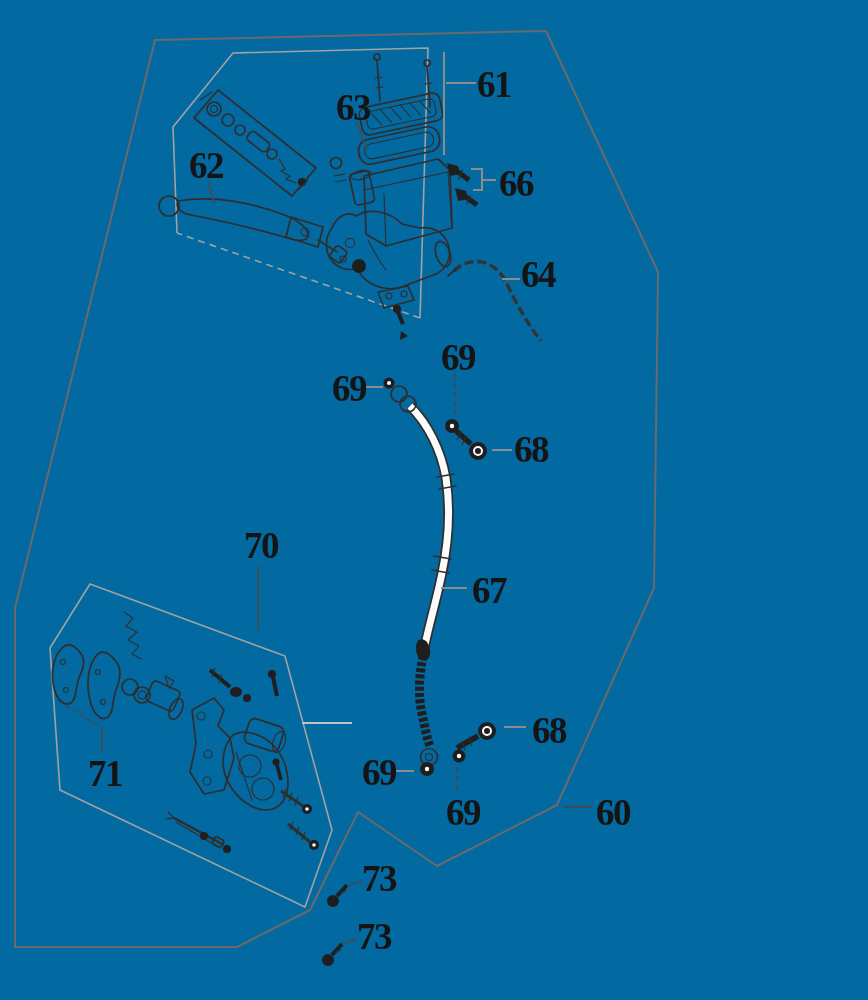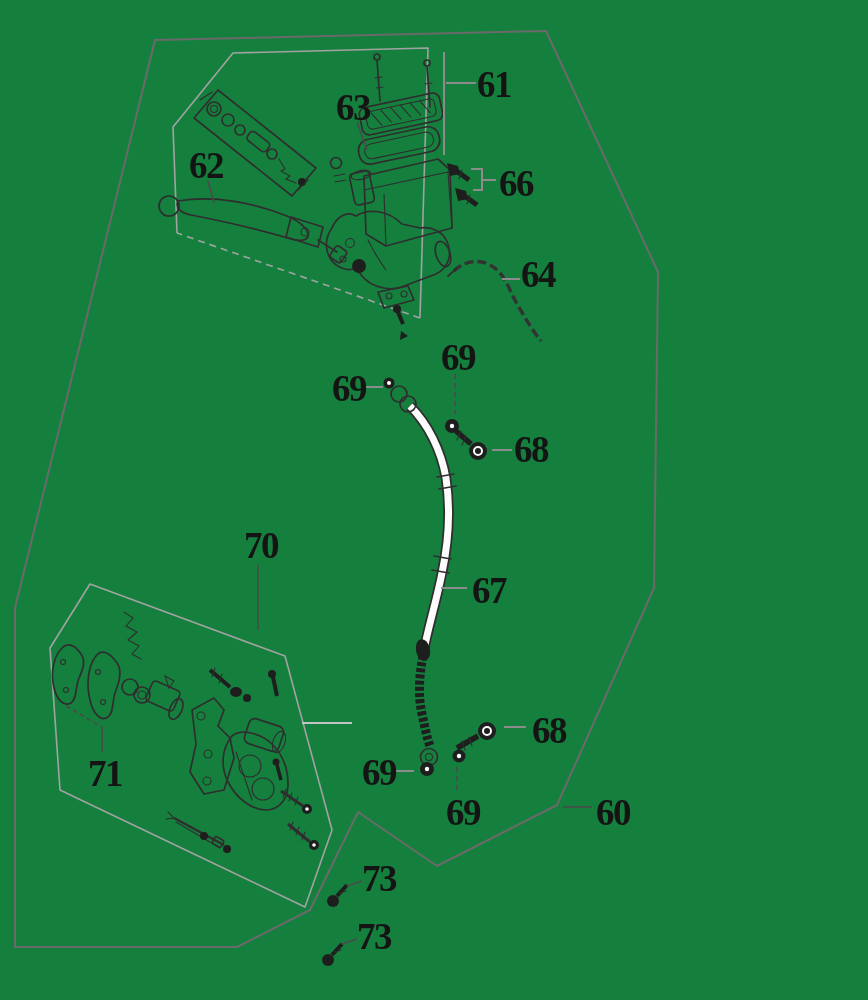--- a/index.html
+++ b/index.html
@@ -1,16 +1,16 @@
 <!DOCTYPE html>
 <html><head>
 <meta charset="utf-8">
 <style>
   html,body{margin:0;padding:0;background:#ffffff;}
-  .stage{width:868px;height:1000px;position:relative;background:#15803d;overflow:hidden;}
+  .stage{width:868px;height:1000px;position:relative;background:#0369a1;overflow:hidden;}
   svg{display:block;}
   .part-label{
     font-family:"Liberation Serif","DejaVu Serif",serif;
     font-weight:700;
     font-size:37px;
     letter-spacing:-1.5px;
     fill:#141414;
   }
   .ink{stroke:#2e2e2e;fill:none;stroke-width:1.7;stroke-linecap:round;stroke-linejoin:round;}
   .ink-thin{stroke:#2e2e2e;fill:none;stroke-width:1.1;stroke-linecap:round;}

